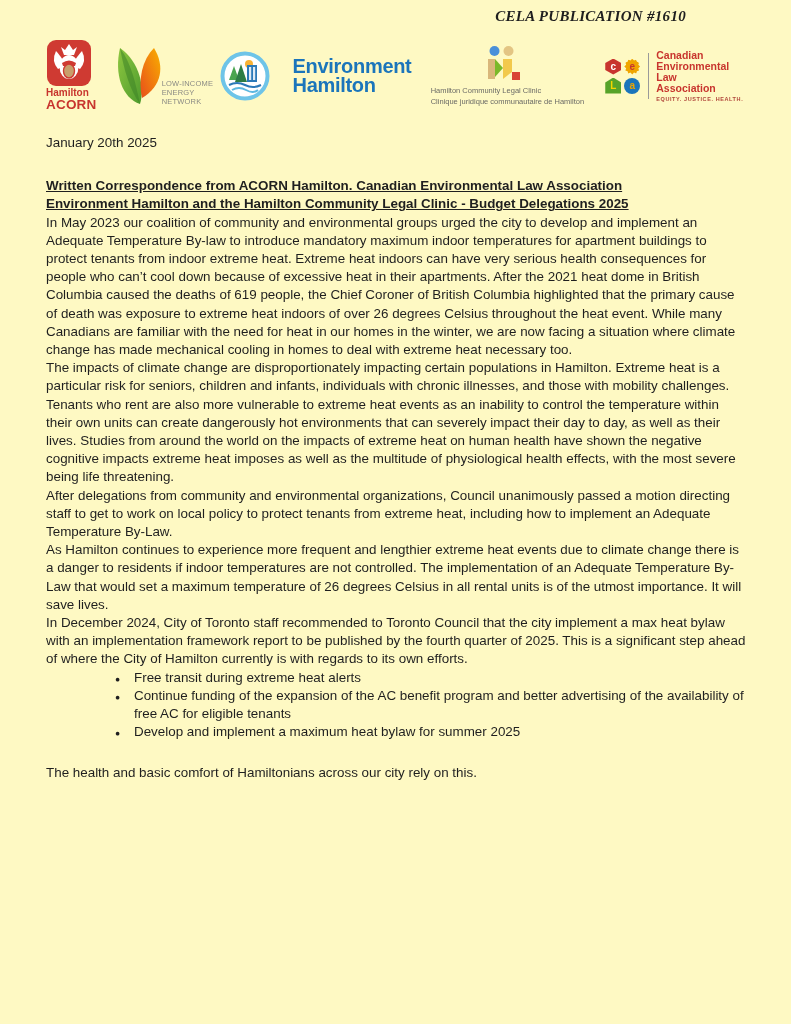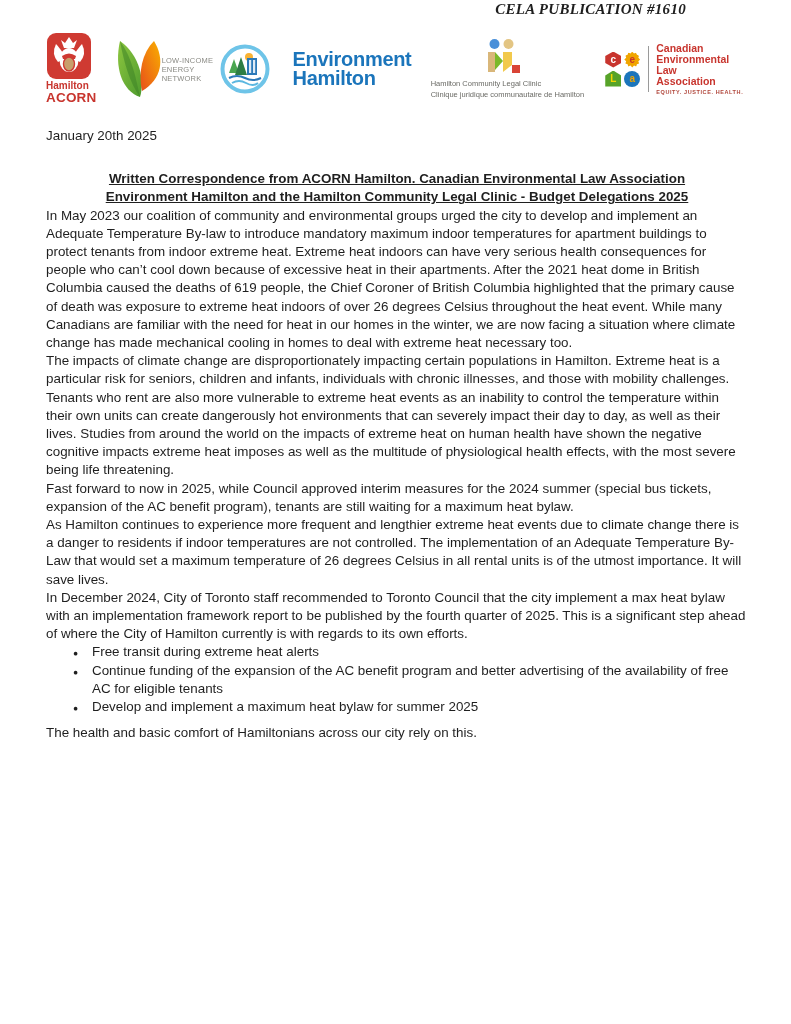--- a/index.html
+++ b/index.html
@@ -1,43 +1,43 @@
 <!DOCTYPE html>
 <html><head>
 <meta charset="utf-8">
 <style>
   html,body{margin:0;padding:0;background:#e8e8e8;}
   .page{
     position:relative;
     width:791px;height:1024px;
-    background:#ffffff;
+    background:#fef9c3;
     margin:0 auto;
     font-family:"Liberation Sans", sans-serif;
     color:#1f1f1f;
     box-sizing:border-box;
-    padding:1px 44px 0 46px;
+    padding:8px 44px 0 46px;
     overflow:hidden;
   }
   .pub-line{
     font-family:"Liberation Serif", serif;
     font-weight:bold;font-style:italic;
     font-size:15px;letter-spacing:.3px;
     text-align:right;padding-right:61px;
   }
   
   .logo-band{display:flex;align-items:center;margin-top:14px;height:74px;}
   .logo{display:flex;align-items:center;}
   
   .logo-acorn{flex-direction:column;width:62px;align-items:flex-start;}
   .acorn-text{color:#C8352E;line-height:1;margin-top:1px;}
   .acorn-text .l1{font-size:10px;font-weight:bold;display:block;}
   .acorn-text .l2{font-size:13.5px;font-weight:800;display:block;letter-spacing:.2px;}
   
   .logo-lien{width:110px;align-items:flex-end;margin-left:4px;}
-  .lien-text{color:#8a8a84;font-size:7.5px;line-height:1.2;margin-left:-4px;margin-bottom:16px;letter-spacing:.2px;}
+  .lien-text{color:#8a8a84;font-size:7.5px;line-height:1.2;margin-left:-4px;margin-bottom:0;letter-spacing:.2px;}
   
   .logo-env{margin-left:4px;width:180px;}
   .env-text{color:#1B75BB;font-weight:bold;font-size:20px;line-height:.95;margin-left:23px;letter-spacing:-.3px;}
   
   .logo-hclc{margin-left:24px;width:168px;flex-direction:column;}
   .hclc-text{color:#6b6b66;font-size:7.5px;line-height:1.5;margin-left:6px;}
   
   .logo-cela{margin-left:20px;}
   .cela-tiles{display:grid;grid-template-columns:16px 16px;grid-template-rows:16px 16px;gap:3px;}
   .cela-tile{display:flex;align-items:center;justify-content:center;font-weight:bold;font-size:10px;line-height:1;}
@@ -45,27 +45,27 @@
   .tile-e{background:#F0A500;color:#C8352E;border-radius:50%;
           clip-path:polygon(50% 0,61% 12%,75% 7%,79% 21%,93% 25%,88% 39%,100% 50%,88% 61%,93% 75%,79% 79%,75% 93%,61% 88%,50% 100%,39% 88%,25% 93%,21% 79%,7% 75%,12% 61%,0 50%,12% 39%,7% 25%,21% 21%,25% 7%,39% 12%);}
   .tile-L{background:#57A329;color:#F5D500;clip-path:polygon(50% 0,100% 32%,100% 100%,0 100%,0 32%);}
   .tile-a{background:#1B75BB;color:#F0A500;border-radius:50%;}
   .cela-divider{width:0;border-left:1.5px solid #9a9a9a;height:46px;margin:0 7px 0 8px;}
   .cela-text{color:#C8352E;font-size:10.5px;font-weight:bold;line-height:1.07;}
   .cela-tagline{font-size:5.5px;font-weight:bold;letter-spacing:.6px;margin-top:2px;color:#b0453a;}
   
   .content{width:702px;font-size:13.4px;line-height:18.2px;}
   .date-line{margin-top:21px;}
-  .doc-heading{margin-top:25px;font-weight:bold;text-align:center;}
+  .doc-heading{margin-top:25px;font-weight:bold;}
   .doc-heading div{text-decoration:underline;}
   .para{}
   .bullet-list{margin:0;padding:0 0 0 46px;}
-  .bullet-list li{list-style:none;position:relative;}
+  .bullet-list li{list-style:none;position:relative;margin-left:42px;}
   .bullet-list li::before{content:'●';font-size:8.5px;position:absolute;left:-19px;top:1px;}
-  .closing{margin-top:8px;}
+  .closing{margin-top:22px;}
   svg{display:block;}
 </style>
 </head>
 <body>
 
 <div class="page">
 
   <div class="pub-line">CELA PUBLICATION #1610</div>
 
   <div class="logo-band">
@@ -171,21 +171,21 @@
 
     <div class="date-line">January 20th 2025</div>
 
     <div class="doc-heading">
       <div>Written Correspondence from ACORN Hamilton. Canadian Environmental Law Association</div>
       <div>Environment Hamilton and the Hamilton Community Legal Clinic  - Budget Delegations 2025</div>
     </div>
 
     <div class="para">In May 2023 our coalition of community and environmental groups urged the city to develop and implement an Adequate Temperature By-law to introduce mandatory maximum indoor temperatures for apartment buildings to protect tenants from indoor extreme heat. Extreme heat indoors can have very serious health consequences for people who can’t cool down because of excessive heat in their apartments. After the 2021 heat dome in British Columbia caused the deaths of 619 people, the Chief Coroner of British Columbia highlighted that the primary cause of death was exposure to extreme heat indoors of over 26 degrees Celsius throughout the heat event. While many Canadians are familiar with the need for heat in our homes in the winter, we are now facing a situation where climate change has made mechanical cooling in homes to deal with extreme heat necessary too.</div>
     <div class="para">The impacts of climate change are disproportionately impacting certain populations in Hamilton. Extreme heat is a particular risk for seniors, children and infants, individuals with chronic illnesses, and those with mobility challenges. Tenants who rent are also more vulnerable to extreme heat events as an inability to control the temperature within their own units can create dangerously hot environments that can severely impact their day to day, as well as their lives. Studies from around the world on the impacts of extreme heat on human health have shown the negative cognitive impacts extreme heat imposes as well as the multitude of physiological health effects, with the most severe being life threatening.</div>
-    <div class="para">Fast forward to now in 2025, while Council approved interim measures for the 2024 summer (special bus tickets, expansion of the AC benefit program), tenants are still waiting for a maximum heat bylaw.</div>
+    <div class="para">After delegations from community and environmental organizations, Council unanimously passed a motion directing staff to get to work on local policy to protect tenants from extreme heat, including how to implement an Adequate Temperature By-Law.</div>
     <div class="para">As Hamilton continues to experience more frequent and lengthier extreme heat events due to climate change there is a danger to residents if indoor temperatures are not controlled. The implementation of an Adequate Temperature By-Law that would set a maximum temperature of 26 degrees Celsius in all rental units is of the utmost importance. It will save lives.</div>
     <div class="para">In December 2024, City of Toronto staff recommended to Toronto Council that the city implement a max heat bylaw with an implementation framework report to be published by the fourth quarter of 2025. This is a significant step ahead of where the City of Hamilton currently is with regards to its own efforts.</div>
 
     <ul class="bullet-list">
       <li>Free transit during extreme heat alerts</li>
       <li>Continue funding of the expansion of the AC benefit program and better advertising of the availability of free AC for eligible tenants</li>
       <li>Develop and implement a maximum heat bylaw for summer 2025</li>
     </ul>
 
     <div class="closing">The health and basic comfort of Hamiltonians across our city rely on this.</div>

